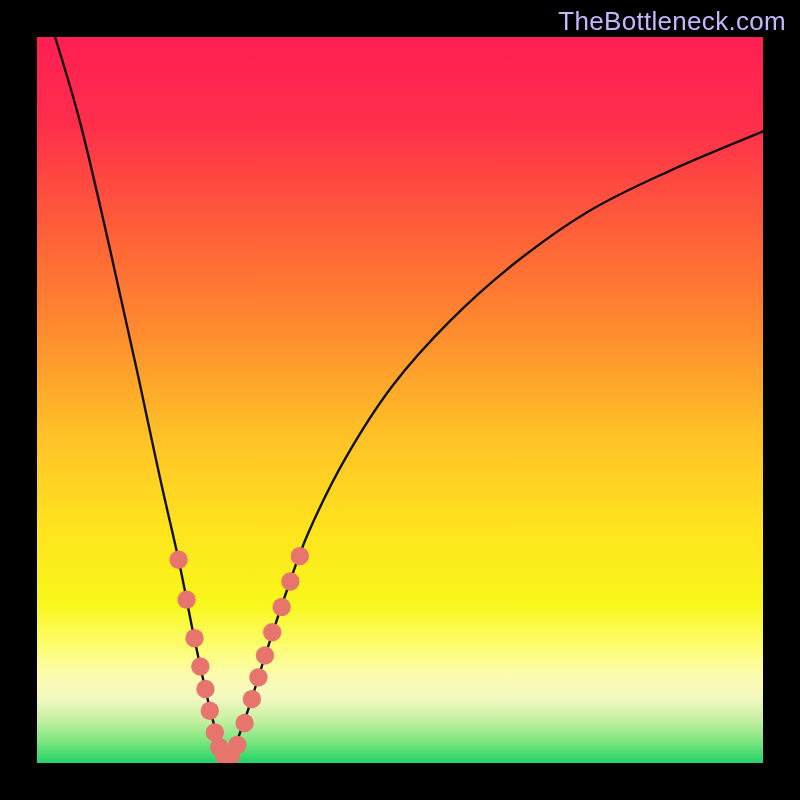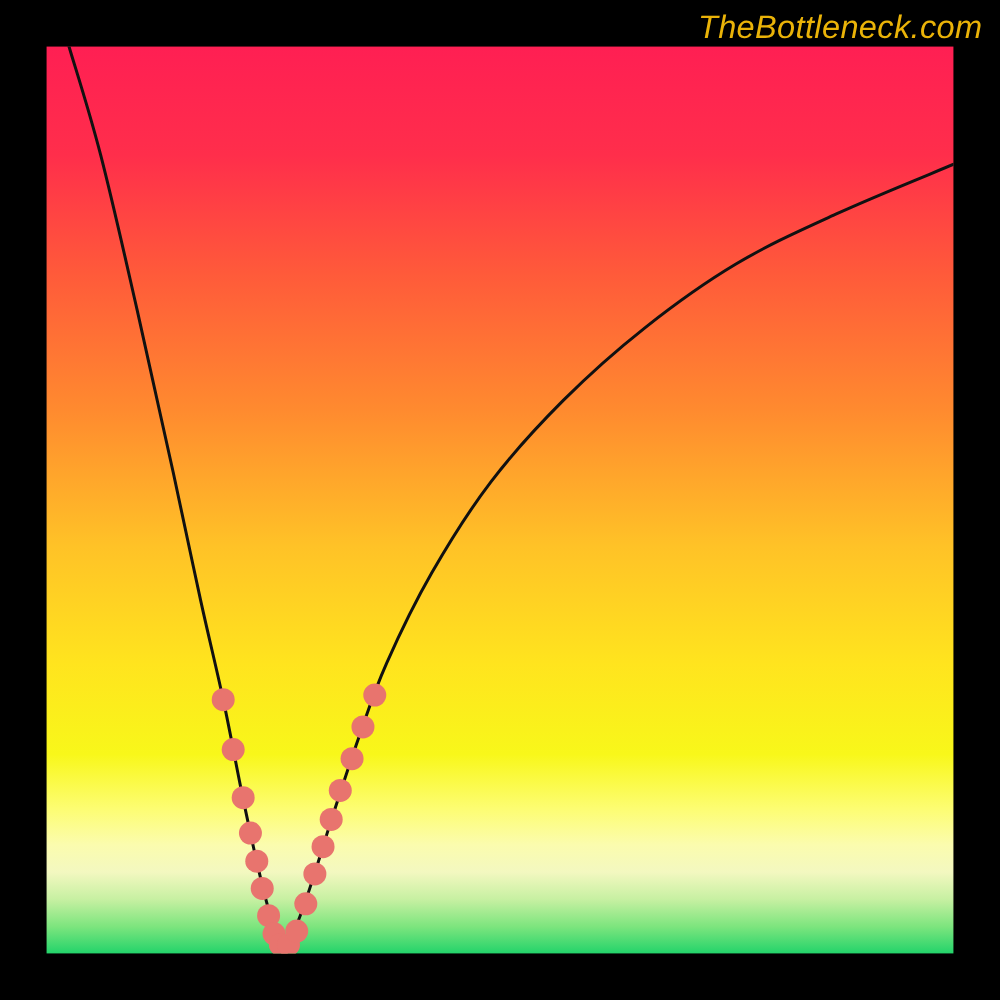--- a/index.html
+++ b/index.html
@@ -31,25 +31,24 @@
     left: 0;
     top: 0;
     width: 100%;
     height: 100%;
     pointer-events: none;
   }
   .watermark {
     position: absolute;
     top: 6px;
     right: 14px;
-    color: #eab308;
+    color: #c4b5fd;
     font-size: 26px;
     font-weight: 500;
     letter-spacing: 0.3px;
-    font-style: italic;
   }
 </style>
 </head>
 <body>
 
 <div class="watermark">TheBottleneck.com</div>
 
 <div class="frame">
   <svg class="gradient-bg" viewBox="0 0 726 726" preserveAspectRatio="none">
     <defs>

